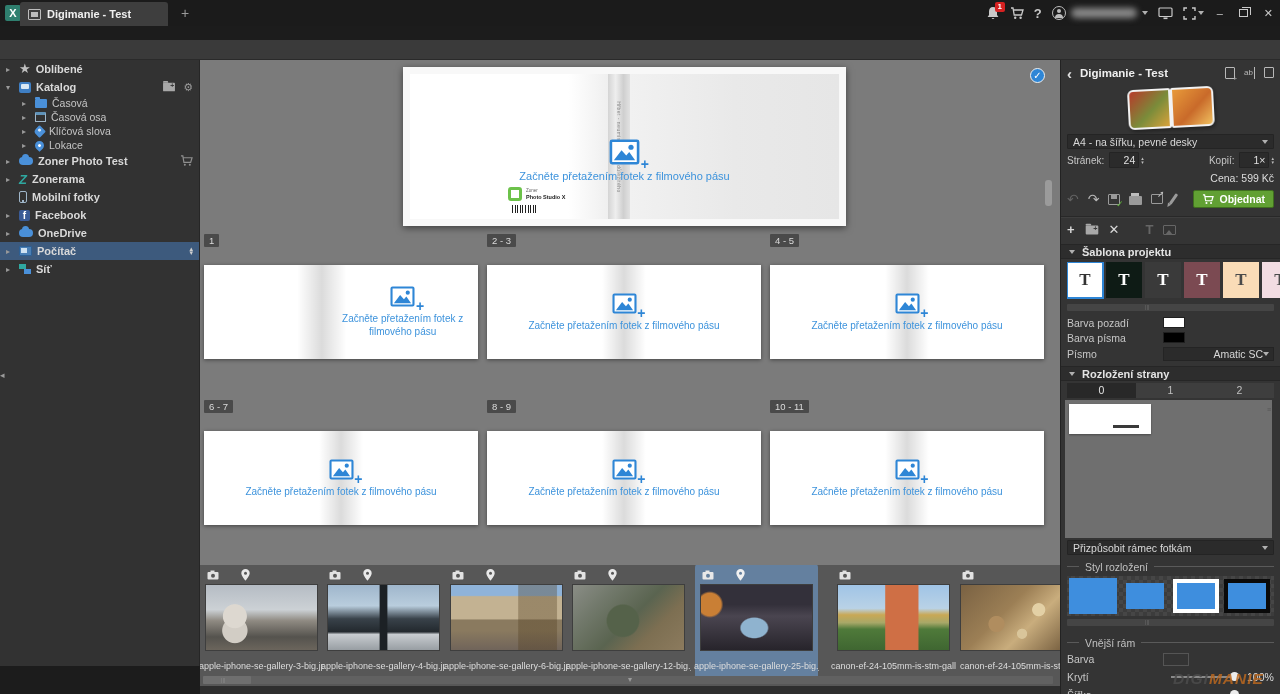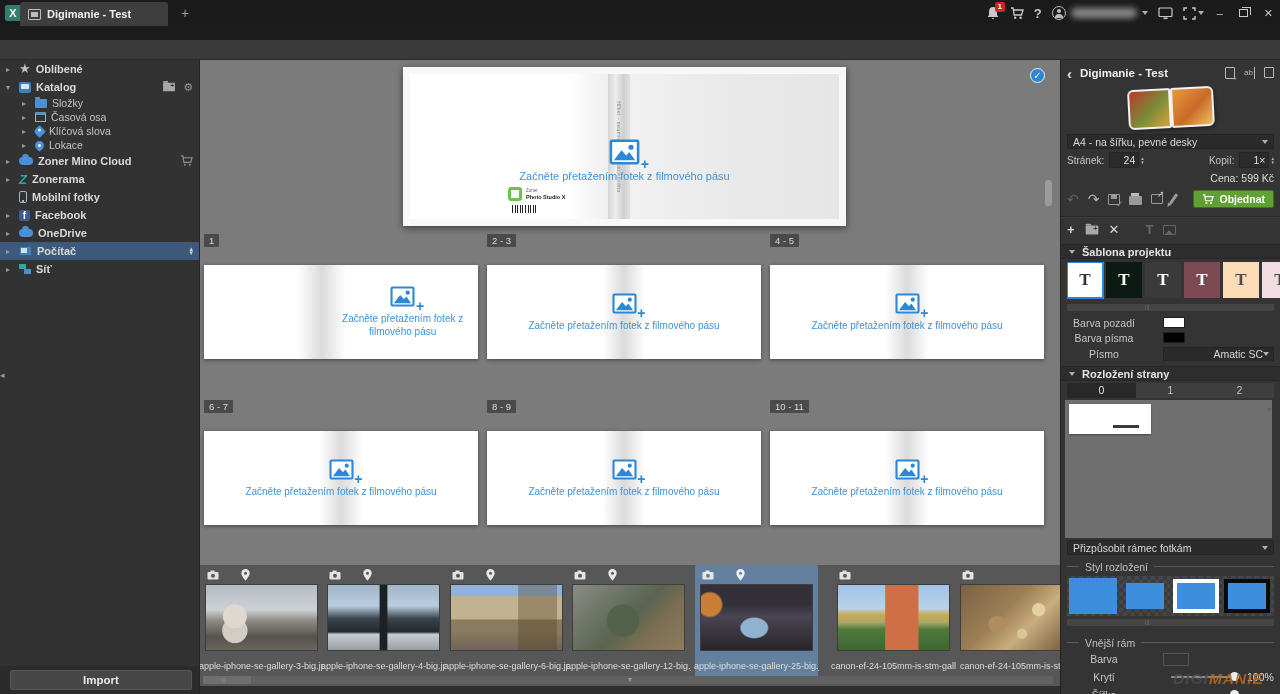--- a/index.html
+++ b/index.html
@@ -222,21 +222,21 @@
   display:flex; align-items:center; gap:7px; padding-left:8px; }
 .rp-sec .sectitle { font-weight:bold; color:#e4e4e4; font-size:11px; }
 .seccaret { width:0; height:0; border-left:3.5px solid transparent; border-right:3.5px solid transparent; border-top:4.5px solid #b0b0b0; }
 .tswatches { position:absolute; left:6px; right:0; top:202px; height:38px; display:flex; gap:3px; overflow:hidden; }
 .tsw { width:36px; height:36px; flex:0 0 36px; display:flex; align-items:center; justify-content:center;
   font-family:"Liberation Serif",serif; font-weight:bold; font-size:17px; }
 .tsw.sel { outline:2px solid #2e86d6; outline-offset:-1px; border:2px solid #fff; }
 .hscroll { position:absolute; left:6px; right:6px; height:7px; background:#454545; border-radius:1px; }
 .hscroll::after { content:"|||"; color:#6a6a6a; font-size:6px; position:absolute; left:78px; top:0px; }
 .kv { position:absolute; left:6px; right:6px; height:13px; display:flex; align-items:center; }
-.kv .klab { width:96px; text-align:center; color:#c6c6c6; font-size:10.5px; padding-right:22px; }
+.kv .klab { width:96px; text-align:left; color:#c6c6c6; font-size:10.5px; padding-right:22px; }
 .cswatch { width:22px; height:11px; border:1px solid #1f1f1f; }
 .fontsel { flex:1; height:14px; background:#2b2b2b; border:1px solid #242424; display:flex; align-items:center; padding:0 4px;
   color:#d8d8d8; font-size:10.5px; }
 .fontsel .sp { flex:1;text-align:right; }
 .tabs { position:absolute; left:6px; right:6px; top:323px; height:15px; display:flex; background:#3e3e3e; }
 .ltab { flex:1; text-align:center; line-height:15px; color:#c0c0c0; font-size:10.5px; }
 .ltab.active { background:#282828; color:#e4e4e4; }
 .layoutarea { position:absolute; left:4px; right:8px; top:340px; height:138px; background:#6f6f6f; }
 .lthumb { position:absolute; left:4px; top:4px; width:82px; height:30px; background:#fff; box-shadow:0 1px 2px rgba(0,0,0,.35); }
 .lthumb::after { content:""; position:absolute; right:12px; bottom:6px; width:26px; height:3px; background:#3a3a3a; }
@@ -389,41 +389,41 @@
       <span class="sb-trail">
         <span class="folderico gray" style="transform:scale(.85)">
             <span class="fplus">+</span>
           </span>
         <span>⚙</span>
       </span>
     </div>
     <div class="sb-row child">
       <span class="exp">▸</span>
       <span class="ic i-folderb"></span>
-      <span class="lbl">Složky</span>
+      <span class="lbl">Časová</span>
     </div>
     <div class="sb-row child">
       <span class="exp">▸</span>
       <span class="ic i-cal"></span>
       <span class="lbl">Časová osa</span>
     </div>
     <div class="sb-row child">
       <span class="exp">▸</span>
       <span class="ic i-tag"></span>
       <span class="lbl">Klíčová slova</span>
     </div>
     <div class="sb-row child">
       <span class="exp">▸</span>
       <span class="ic i-pin"></span>
       <span class="lbl">Lokace</span>
     </div>
     <div class="sb-row">
       <span class="exp">▸</span>
       <span class="ic i-cloud"></span>
-      <span class="lbl">Zoner Mino Cloud</span>
+      <span class="lbl">Zoner Photo Test</span>
       <span class="sb-trail">
           <span class="cartico">
         <svg width="13" height="12" viewBox="0 0 14 13">
               <path d="M1 1 L3 1 L4.2 8 L11.5 8 L13 3 L3.5 3" fill="none" stroke="#8f8f8f" stroke-width="1.3"></path>
               <circle cx="5.2" cy="10.6" r="1.1" fill="#8f8f8f"></circle>
               <circle cx="10.6" cy="10.6" r="1.1" fill="#8f8f8f"></circle>
             </svg>
       </span>
         </span>
     </div>
@@ -453,23 +453,20 @@
       <span class="lbl">Počítač</span>
       <span class="sb-trail">
           <span class="updown">▴<br>▾</span>
         </span>
     </div>
     <div class="sb-row">
       <span class="exp">▸</span>
       <span class="ic i-net"></span>
       <span class="lbl">Síť</span>
     </div>
-  </div>
-  <div class="importbar">
-    <div class="importbtn">Import</div>
   </div>
   <span class="edgearrow" style="left:0">◂</span>
   <span class="edgearrow" style="right:0">▸</span>
 
   <div class="canvas">
 
     <div class="cover">
       <div class="cv-left">
         <div class="zlogo">
           <span class="zsq"></span>

